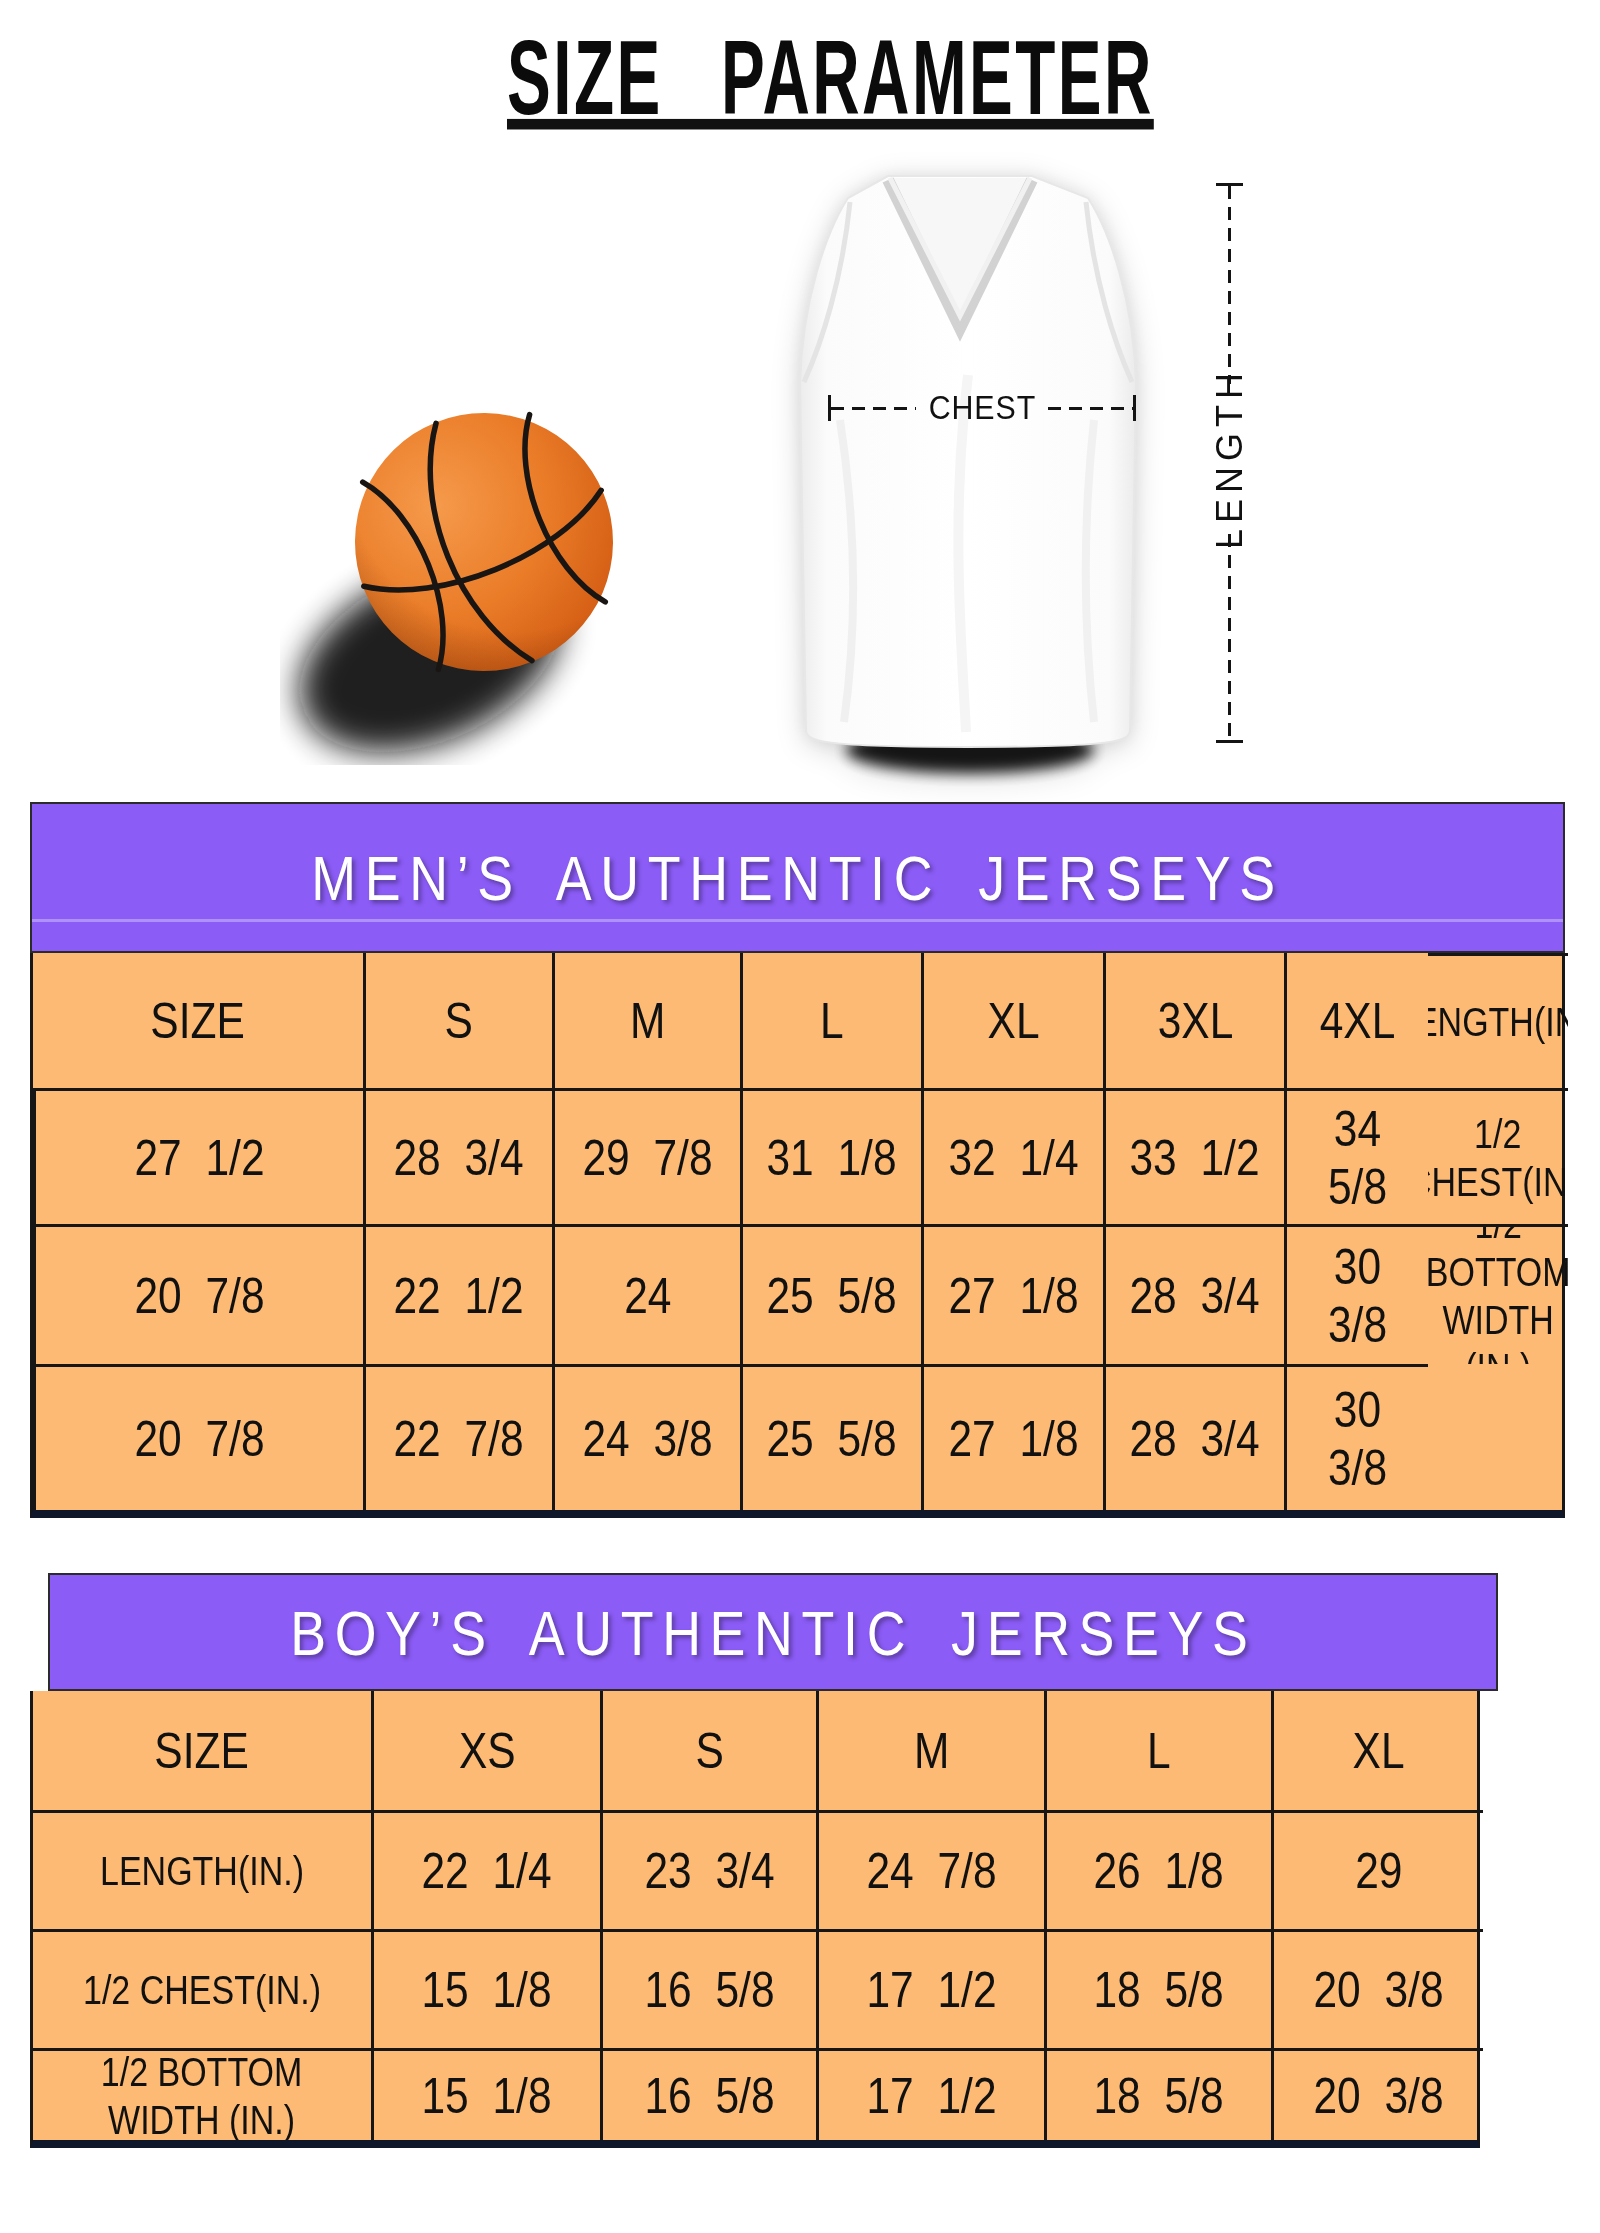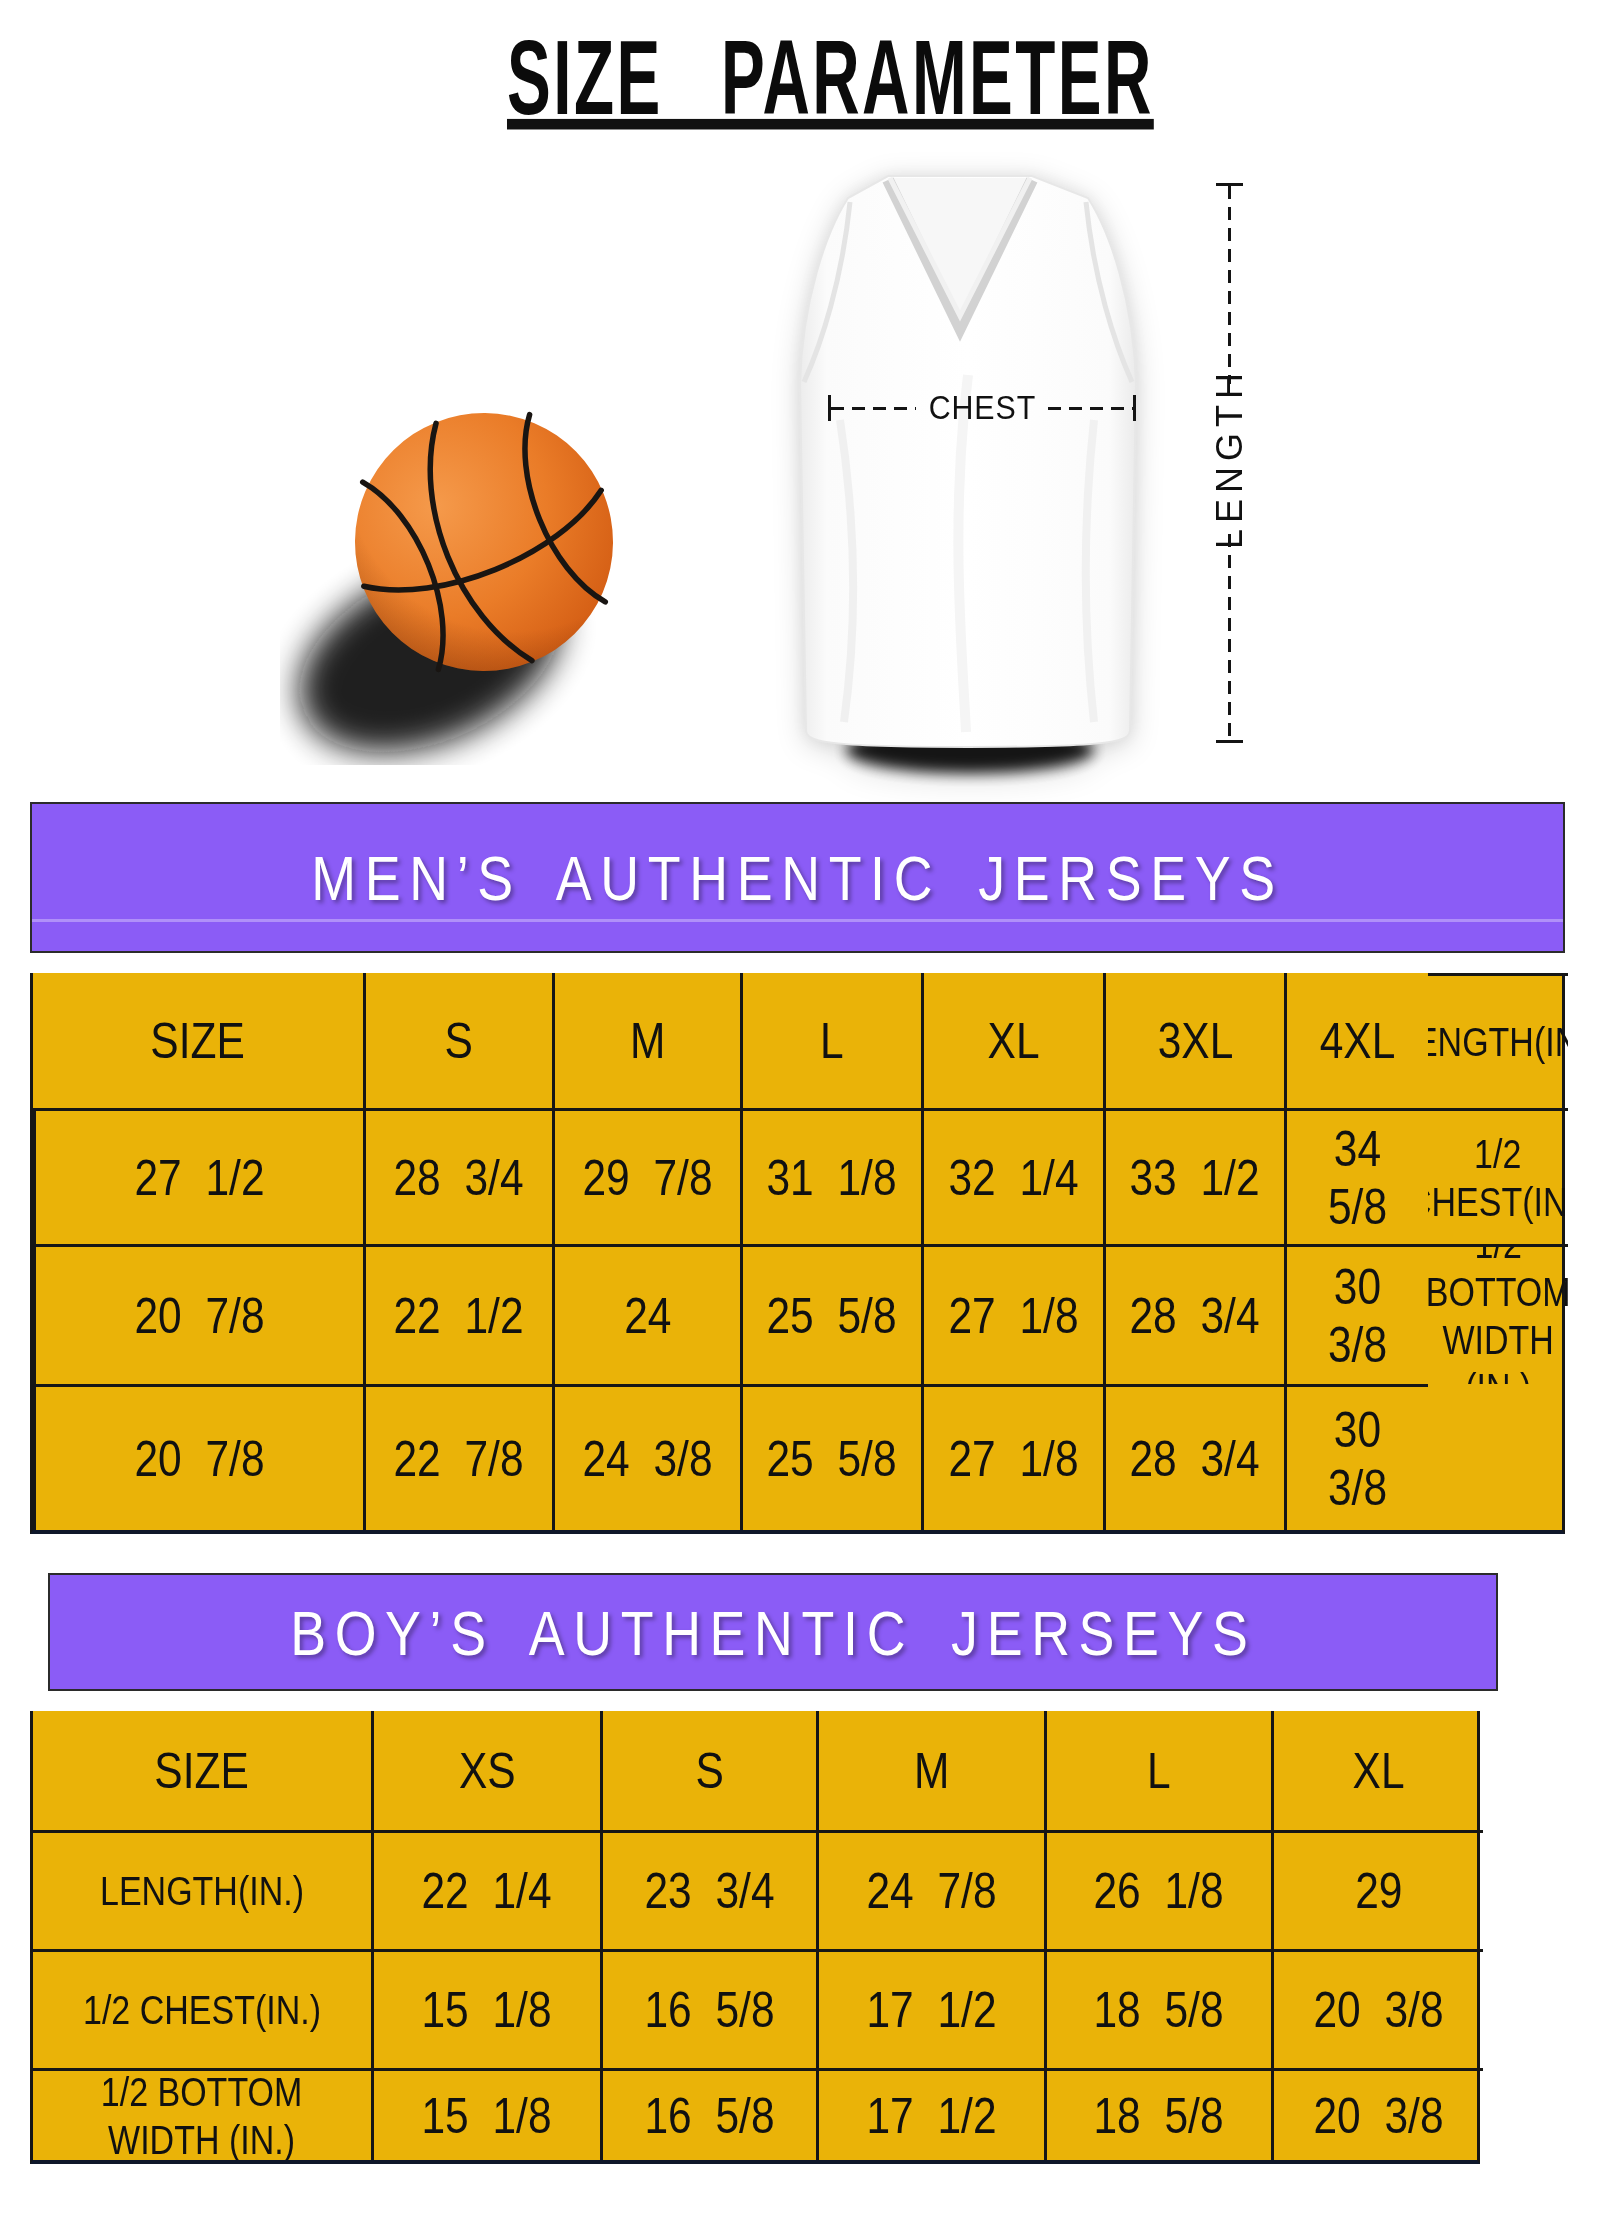--- a/index.html
+++ b/index.html
@@ -29,22 +29,22 @@
   .length-label{position:absolute;left:1230px;top:458px;transform:translate(-50%,-50%) rotate(-90deg);
                 font-size:36px;letter-spacing:6px;white-space:nowrap;}
 
   
   .bar{position:absolute;background:#8b5cf6;border:2px solid #2b2b2b;box-sizing:border-box;
        display:flex;align-items:center;justify-content:center;}
   .bar-title{color:#ffffff;font-size:56px;font-weight:400;letter-spacing:9px;word-spacing:14px;white-space:nowrap;
              transform:scale(0.96,1.14);text-shadow:3px 3px 4px rgba(0,0,0,0.35);}
   .bar-mens::after{content:'';position:absolute;left:0;right:0;top:78%;height:3px;background:rgba(255,255,255,0.32);}
 
-  .tbl{position:absolute;display:grid;box-sizing:border-box;background:#eab308;
-       border-left:3px solid #161616;border-right:3px solid #161616;border-bottom:4px solid #0f172a;margin-top:20px;}
+  .tbl{position:absolute;display:grid;box-sizing:border-box;background:#fdba74;
+       border-left:3px solid #161616;border-right:3px solid #161616;border-bottom:8px solid #0f172a;}
   .cell{display:flex;align-items:center;justify-content:center;box-sizing:border-box;
         border-left:3px solid #161616;border-top:3px solid #161616;overflow:hidden;}
   .cell.c0{border-left:none;}
   .cell.r0{border-top:none;}
   .hdr{font-size:50px;}
   .val{font-size:50px;word-spacing:14px;}
   .lbl{font-size:40px;line-height:1.2;text-align:center;white-space:pre-line;padding:0 8px;}
   .cond{display:inline-block;transform:scaleX(0.85);white-space:pre-line;text-align:center;}
 
   .mens-grid{left:30px;top:953px;width:1535px;grid-template-columns:330px 189px 188px 181px 182px 181px 144px 140px;

